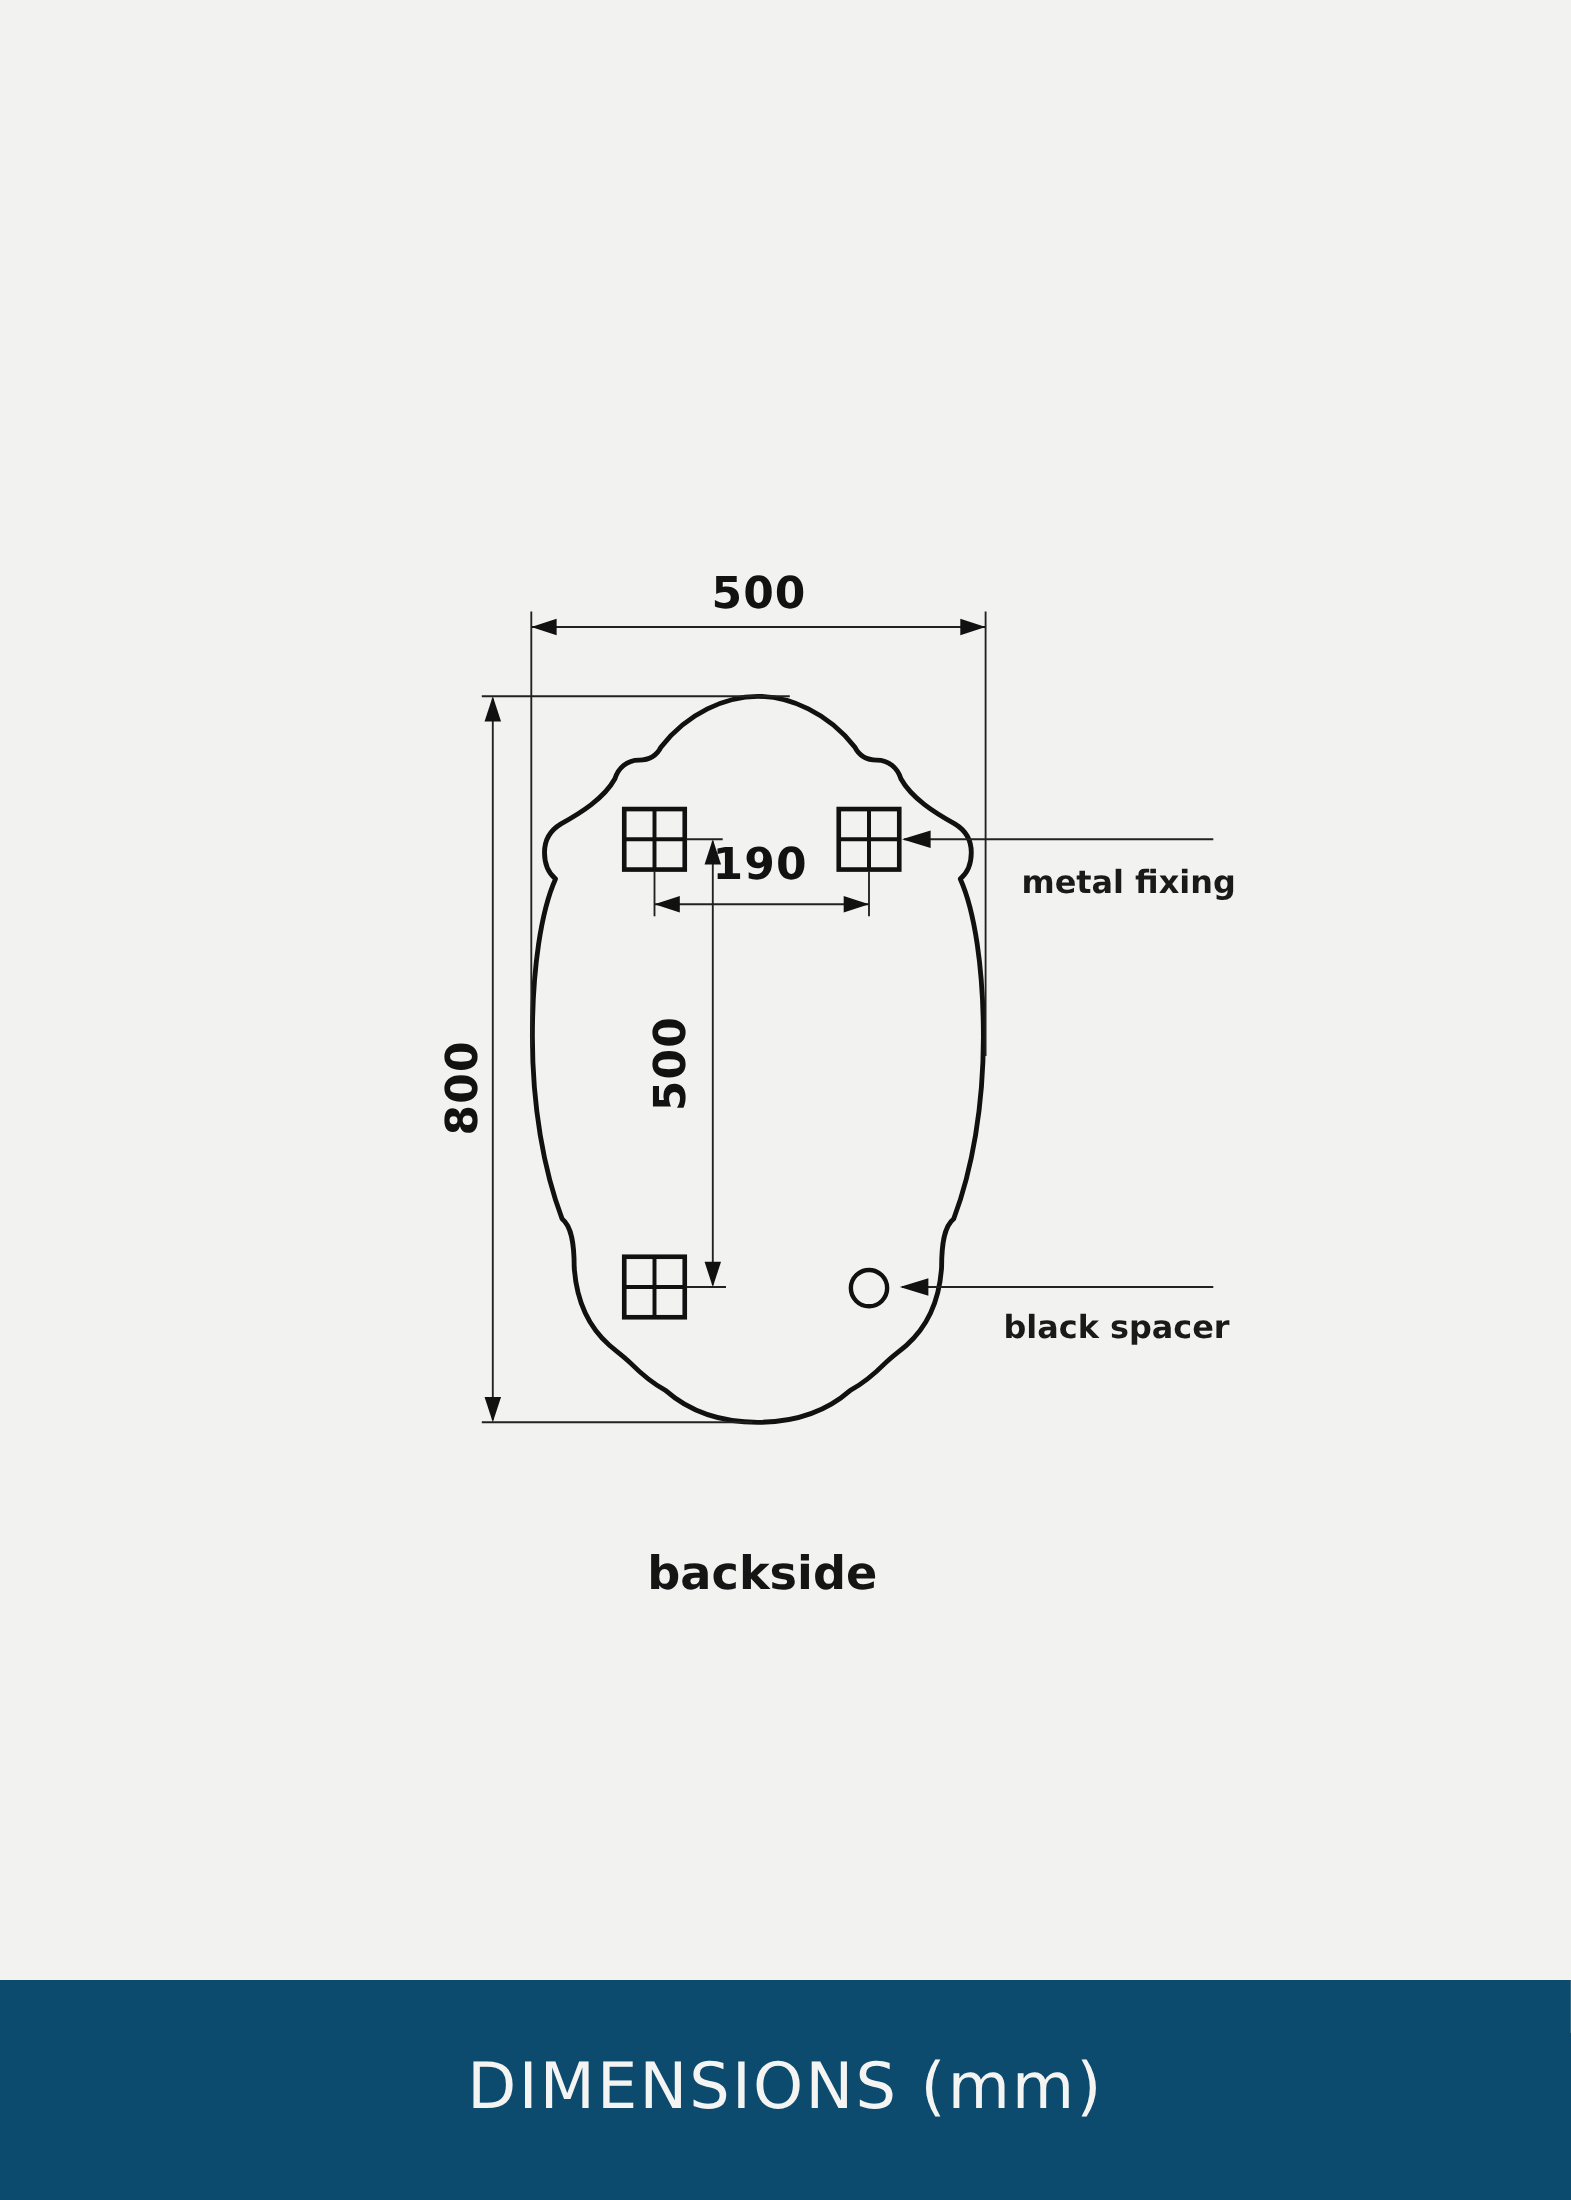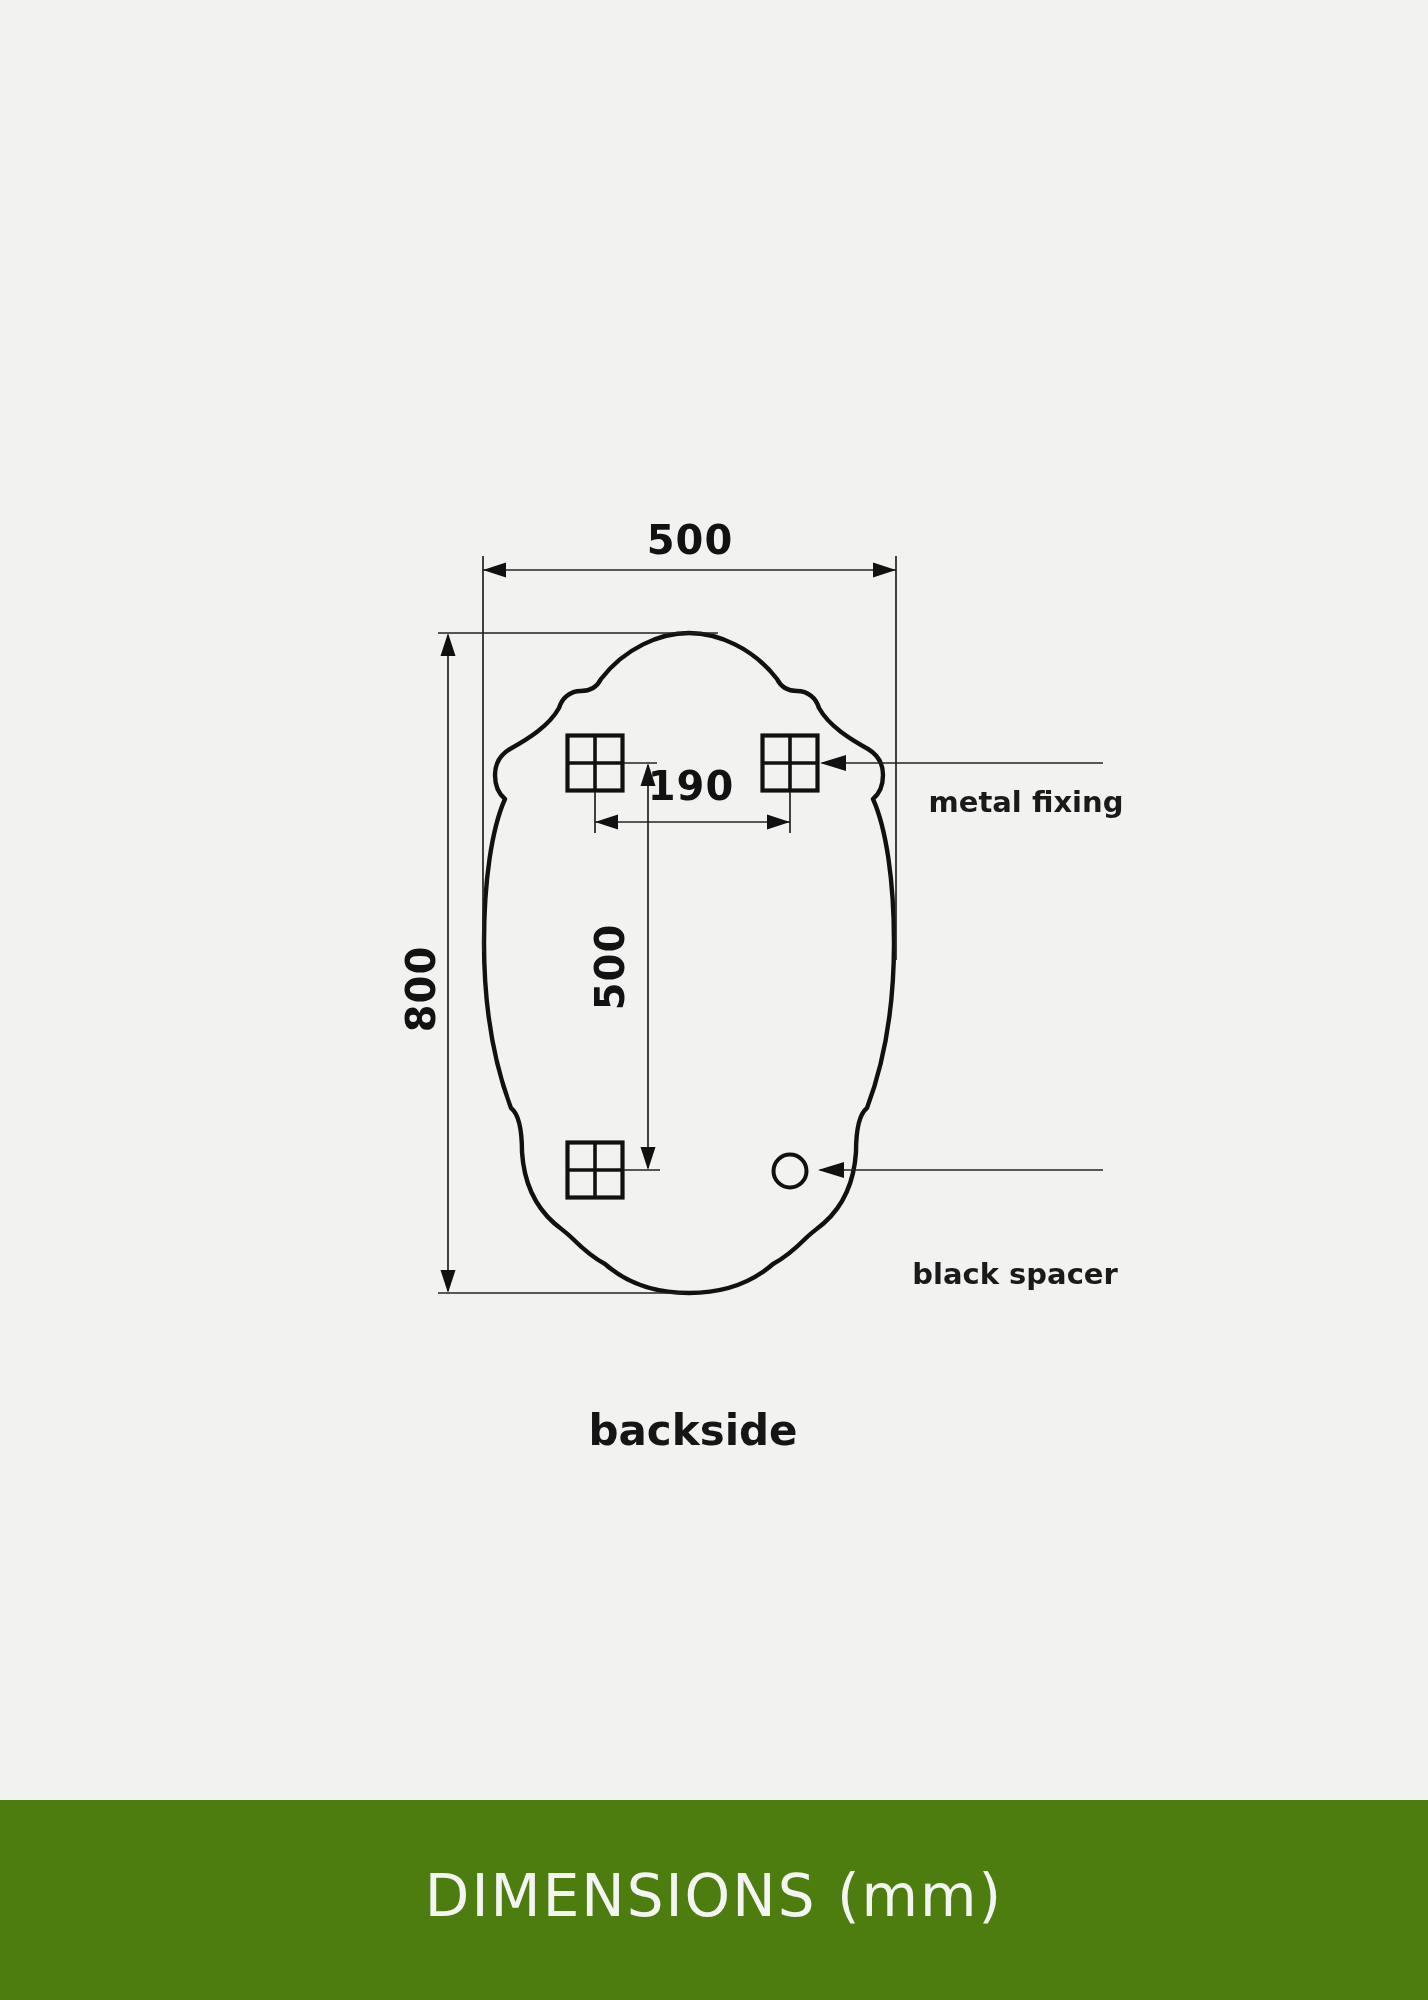--- a/index.html
+++ b/index.html
@@ -10,21 +10,21 @@
     color:#111;
   }
   #drawing-svg{position:absolute;left:0;top:0;}
   .txt{position:absolute;white-space:nowrap;transform:translate(-50%,-50%);}
   .dim-num{font-size:40px;font-weight:700;letter-spacing:1px;color:#121212;}
   .dim-num.vert{transform:translate(-50%,-50%) rotate(-90deg);}
   .callout-label{font-size:29px;font-weight:700;color:#1a1a1a;}
   .caption{font-size:42px;font-weight:700;color:#151515;}
   .footer-bar{
     position:absolute;left:0;top:1800px;width:1428px;height:200px;
-    background:#4d7c0f;display:flex;align-items:flex-start;justify-content:center;
+    background:#0c4a6e;display:flex;align-items:flex-start;justify-content:center;
   }
   .footer-label{
     color:#f4f4f3;font-size:58px;font-weight:400;letter-spacing:2px;
     margin-top:62px;
   }
 </style>
 </head>
 <body>
 
 <svg id="drawing-svg" width="1428" height="2000" viewBox="0 0 1428 2000">
@@ -114,19 +114,19 @@
 <div class="txt dim-num" style="left:690px;top:540px;">500</div>
 
 <div class="txt dim-num vert" style="left:421px;top:989px;">800</div>
 
 <div class="txt dim-num" style="left:691px;top:786px;">190</div>
 
 <div class="txt dim-num vert" style="left:610px;top:967px;">500</div>
 
 <div class="txt callout-label" style="left:1026px;top:802px;">metal fixing</div>
 
-<div class="txt callout-label" style="left:1015px;top:1274px;">black spacer</div>
+<div class="txt callout-label" style="left:1015px;top:1206px;">black spacer</div>
 
 <div class="txt caption" style="left:693px;top:1430px;">backside</div>
 
 <div class="footer-bar">
   <div class="footer-label">DIMENSIONS (mm)</div>
 </div>
 
 </body></html>

